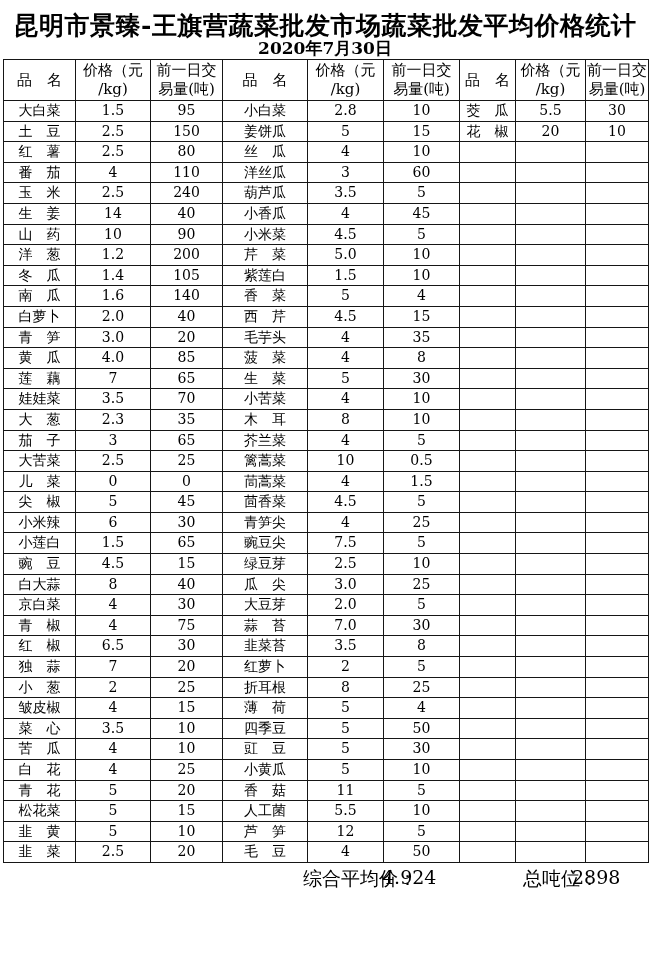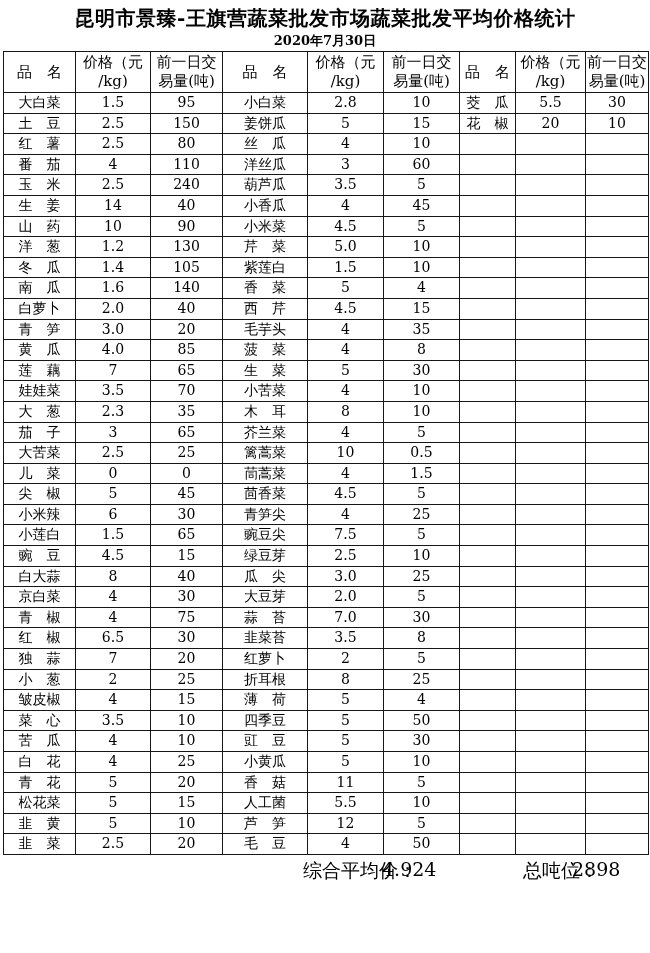--- a/index.html
+++ b/index.html
@@ -3,25 +3,25 @@
 <meta charset="utf-8">
 <style>
   html,body { margin:0; padding:0; background:#ffffff; }
   body {
     width:650px; height:953px;
     font-family:"DejaVu Serif","Liberation Serif",serif;
     color:#000;
   }
   .page { width:650px; height:953px; overflow:hidden; background:#fff; }
   .title {
-    text-align:center; font-size:20px; font-weight:bold;
-    padding-top:3px; line-height:30px; letter-spacing:0.5px;
+    text-align:center; font-size:25px; font-weight:bold;
+    padding-top:11px; line-height:30px; letter-spacing:0.5px;
   }
   .date {
-    text-align:center; font-size:13px; font-weight:bold;
+    text-align:center; font-size:17px; font-weight:bold;
     line-height:15px; margin-bottom:3px;
   }
   table.grid {
     border-collapse:collapse; table-layout:fixed;
     width:645px; margin-left:3px;
   }
   table.grid th, table.grid td {
     border:1.4px solid #161616;
     padding:0; text-align:center; vertical-align:middle;
     overflow:hidden;
@@ -159,21 +159,21 @@
           <td class="c-name"><span class="nm">小米菜</span></td>
           <td>4.5</td>
           <td>5</td>
           <td></td>
           <td></td>
           <td></td>
         </tr>
         <tr>
           <td class="c-name"><span class="nm">洋葱</span></td>
           <td>1.2</td>
-          <td>130</td>
+          <td>200</td>
           <td class="c-name"><span class="nm">芹菜</span></td>
           <td>5.0</td>
           <td>10</td>
           <td></td>
           <td></td>
           <td></td>
         </tr>
         <tr>
           <td class="c-name"><span class="nm">冬瓜</span></td>
           <td>1.4</td>

